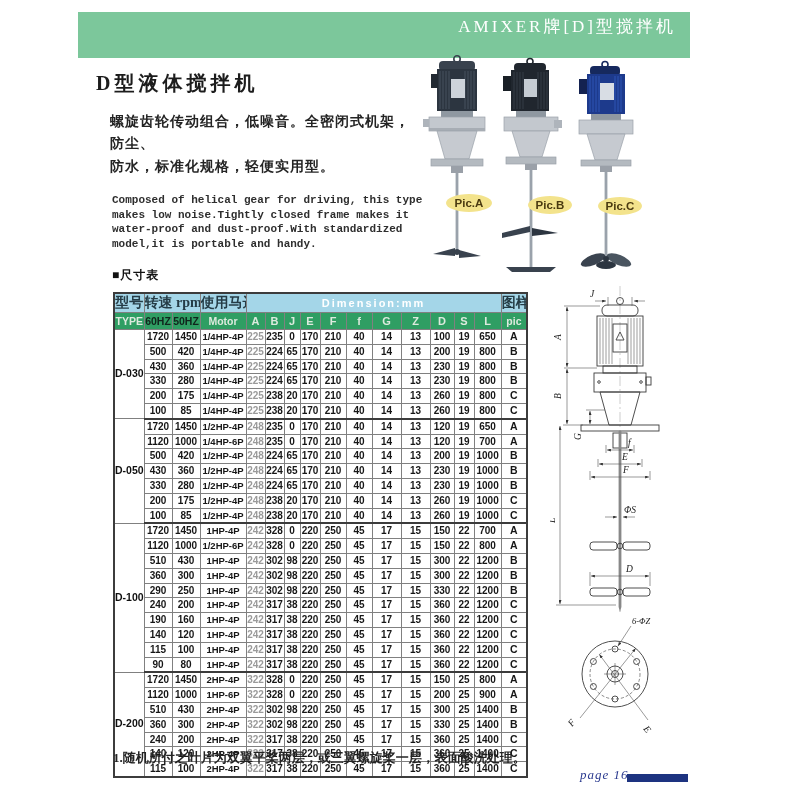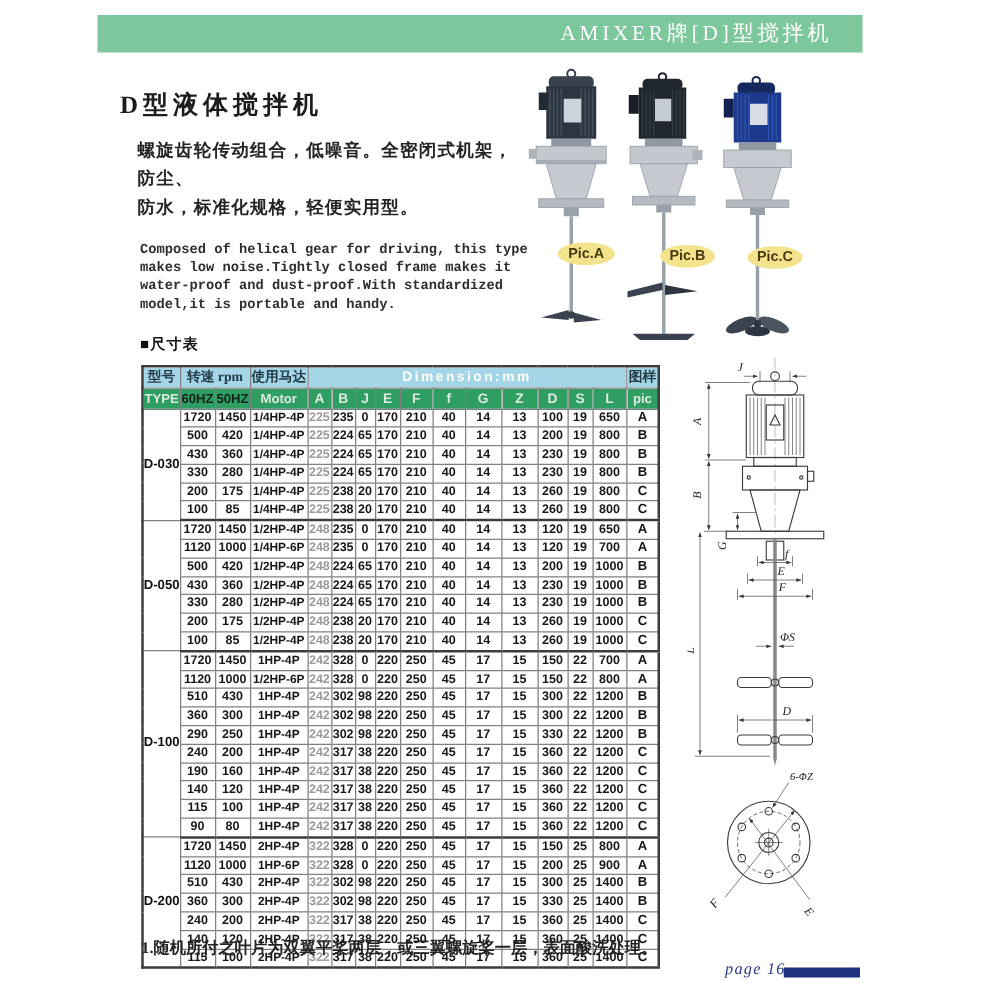--- a/index.html
+++ b/index.html
@@ -1,23 +1,23 @@
 <!DOCTYPE html>
 <html style="--header_green: #7cc79b; --table_head_blue: #a4d6e8; --table_head_green: #2f9e63; --pic_label_yellow: #f3e38c; --footer_navy: #1d3380; --page_text_navy: #2b3a8f;"><head>
 <meta charset="utf-8">
 <style>
   * { margin:0; padding:0; box-sizing:border-box; }
   html,body { width:800px; height:800px; background:#ffffff; position:relative;
     font-family:"Liberation Sans","DejaVu Sans",sans-serif; overflow:hidden; }
   .abs { position:absolute; }
 
   
-  .header-bar { left:78px; top:12px; width:612px; height:30px;
+  .header-bar { left:78px; top:12px; width:612px; height:46px;
     background:var(--header_green,#7cc79b); color:#ffffff; text-align:right;
-    line-height:30px; padding-right:24px; font-family:"Liberation Serif","DejaVu Serif",serif;
+    line-height:30px; padding-right:14px; font-family:"Liberation Serif","DejaVu Serif",serif;
     font-size:17px; letter-spacing:3px; font-weight:500; }
 
   
   .page-title { left:96px; top:70px; font-family:"Liberation Serif","DejaVu Serif",serif;
     font-size:20px; font-weight:bold; color:#1c1c1c; letter-spacing:4px; }
   .desc-cn { left:110px; top:111px; width:308px; font-family:"Liberation Serif","DejaVu Serif",serif;
     font-size:14px; font-weight:bold; color:#242424; line-height:1.6; letter-spacing:1px;
     white-space:pre-line; }
   .desc-en { left:112px; top:171px; width:316px; font-family:"Liberation Mono","DejaVu Sans Mono",monospace;
     font-size:11px; font-weight:bold; color:#2e2e2e; line-height:1.32; white-space:pre-line;margin-top:22px; }
@@ -31,21 +31,21 @@
     font-size:12px; font-weight:bold; color:#111; letter-spacing:1px; }
 
   
   .dim-table-wrap { left:113px; top:292px; }
   table.dim-table { border-collapse:collapse; table-layout:fixed; width:415px;
     font-size:10px; font-weight:bold; text-align:center; color:#161616;
     border:2px solid #3c3c3c; }
   .dim-table th, .dim-table td { border:1px solid #808080; padding:0; overflow:hidden;
     white-space:nowrap; }
   .dim-table thead tr.hrow1 th { background:var(--table_head_blue,#a4d6e8); height:17px;
-    color:#253c46; font-size:11px; font-family:"Liberation Serif","DejaVu Serif",serif; }
+    color:#253c46; font-size:14px; font-family:"Liberation Serif","DejaVu Serif",serif; }
   .dim-table thead tr.hrow1 th.dim-head { color:#ffffff; font-family:"Liberation Sans",sans-serif;
     letter-spacing:2px; font-size:11px; }
   .dim-table thead tr.hrow2 th { background:var(--table_head_green,#2f9e63); height:17px;
     color:#ddeade; font-size:10.5px; }
   .dim-table thead tr.hrow2 th.hz { color:#10251c; }
   .dim-table thead tr.hrow2 th.dimletter { font-size:11px; }
   .dim-table tbody td { height:13.8px; line-height:13.8px; background:#ffffff; }
   .dim-table tbody td.col-a { color:#9a9a9a; }
   .dim-table tbody td.motor-col { font-size:9.5px; }
   .dim-table tbody td.pic-col { font-size:10.5px; }

